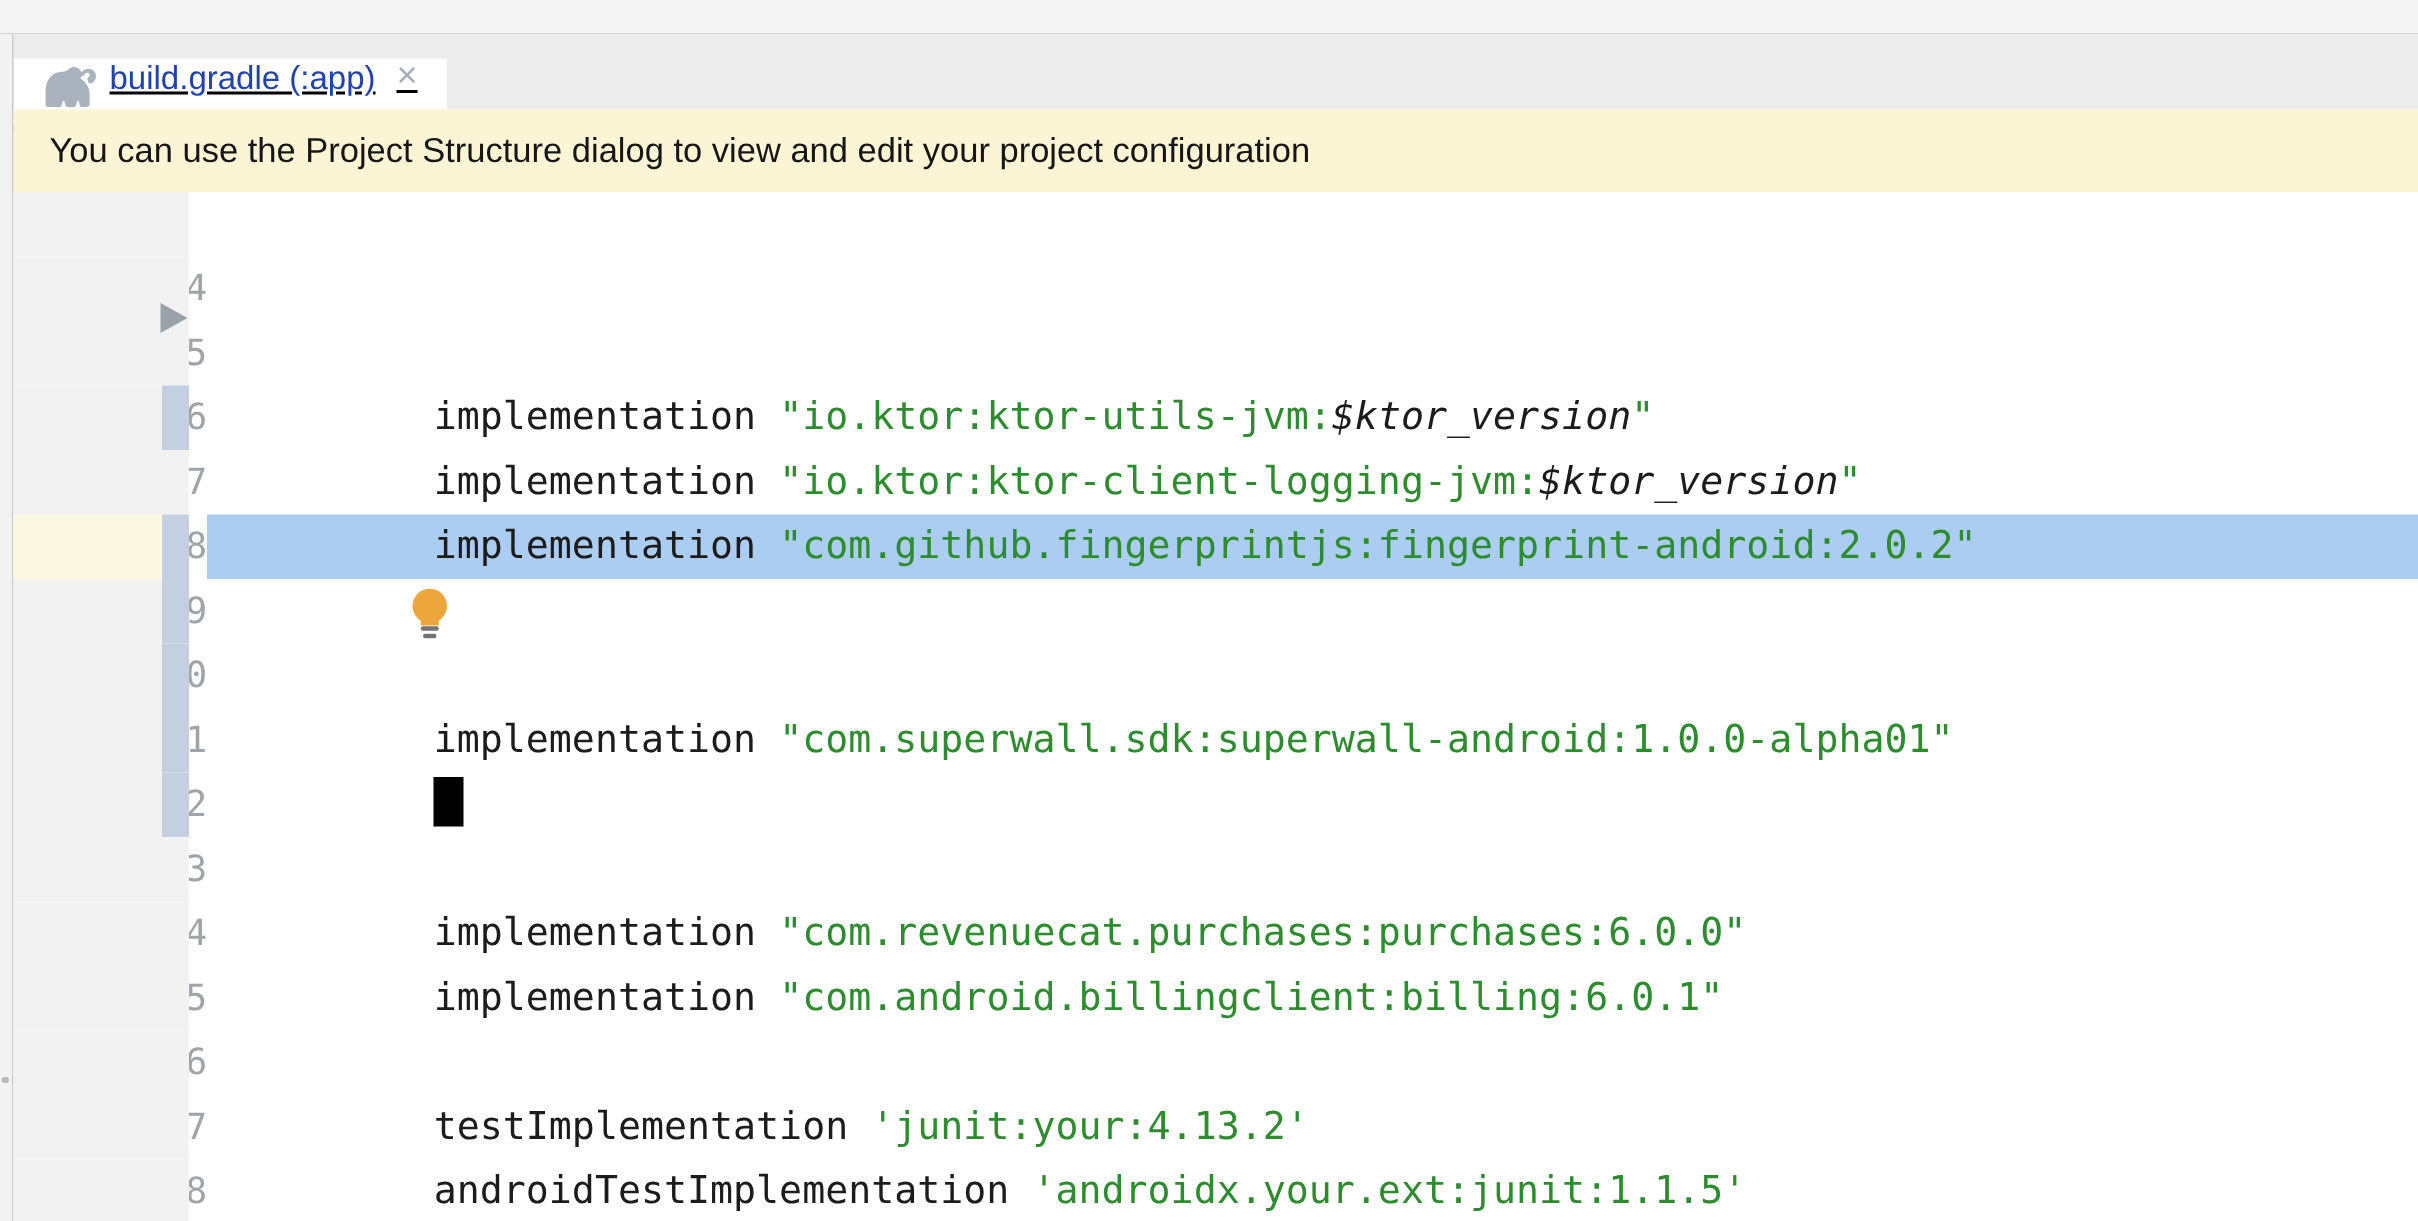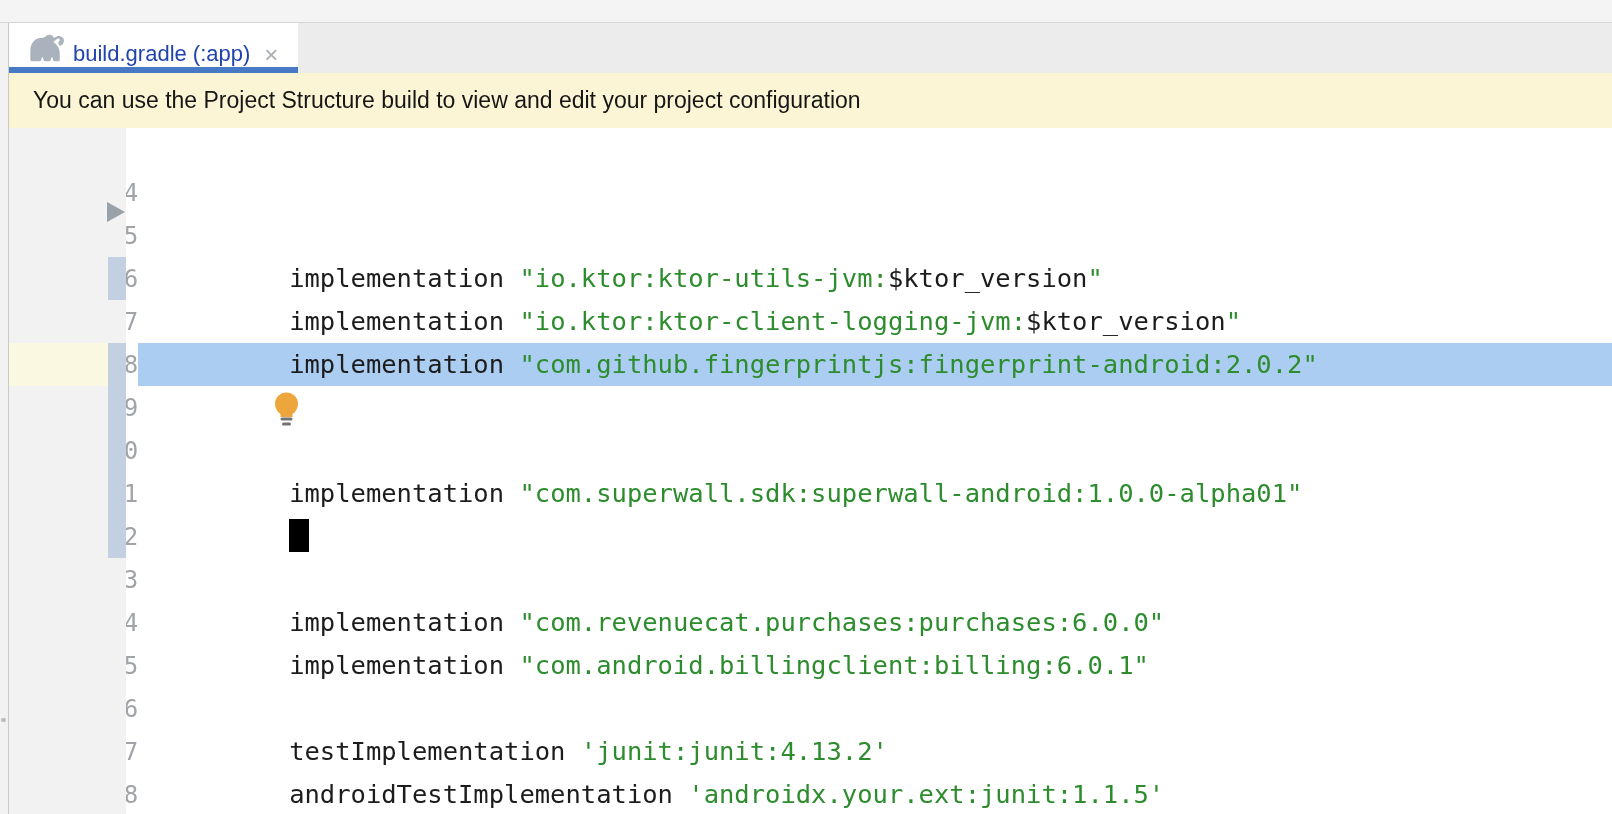--- a/index.html
+++ b/index.html
@@ -11,23 +11,23 @@
              background:var(--topstrip-bg);border-bottom:1px solid #d6d6d6;box-sizing:border-box;}
 
   
   .left-strip{position:absolute;left:0;top:23px;width:8px;height:791px;
               background:var(--gutter-bg);border-right:1px solid var(--border-gray);box-sizing:content-box;}
   .edge-dot{position:absolute;left:1px;top:695px;width:5px;height:4px;border-radius:2px;
             background:#9aa0a6;opacity:.65;}
 
   
   .tab-bar{position:absolute;left:9px;top:23px;right:0;height:50px;background:var(--tabbar-bg);}
-  .tab{position:absolute;left:0;top:0;width:289px;height:50px;background:#fff;
+  .tab{position:absolute;left:0;top:16px;width:289px;height:50px;background:#fff;
        border-bottom:6px solid var(--tab-underline);box-sizing:border-box;
-       display:flex;align-items:flex-end;cursor:pointer;}
+       display:flex;align-items:flex-start;cursor:pointer;text-decoration:underline;}
   .tab-icon{margin-left:14px;width:42px;height:38px;display:flex;align-items:center;justify-content:center;}
   .tab-label{margin-left:8px;font-size:22px;color:var(--tab-text);white-space:nowrap;}
   .tab-close{margin-left:14px;font-size:24px;color:#a7adb3;line-height:1;cursor:pointer;}
 
   
   .banner{position:absolute;left:9px;top:73px;right:0;height:55px;background:var(--banner-bg);
           display:flex;align-items:center;}
   .banner span{margin-left:24px;font-size:23px;color:#161616;}
 
   
@@ -37,21 +37,21 @@
   .gutter{position:relative;width:117px;flex:0 0 117px;background:var(--gutter-bg);}
   .lnum{display:inline-block;width:37px;text-align:right;color:var(--gutter-text);font-size:24px;}
   .change-bar{display:none;position:absolute;right:0;top:0;bottom:0;width:18px;background:var(--change-bar);}
   .row.has-bar .change-bar{display:block;}
   .row.selected .gutter{background:var(--current-line-gutter);}
   .code{position:relative;flex:1;padding-left:71px;box-sizing:border-box;color:var(--code-text);}
   .sel-bg{display:none;position:absolute;left:12px;right:0;top:0;bottom:0;background:var(--selection-blue);}
   .row.selected .sel-bg{display:block;}
   .code .text{position:relative;z-index:2;}
   .c-str{color:var(--string-green);}
-  .c-var{color:var(--code-text);}
+  .c-var{color:var(--code-text);font-style:italic;}
   .caret{display:none;position:relative;z-index:2;width:20px;height:33px;background:#000;
          vertical-align:-7px;}
   .row.has-caret .caret{display:inline-block;}
   .bulb{display:none;position:absolute;left:22px;top:5px;z-index:3;cursor:pointer;}
   .row.has-bulb .bulb{display:block;}
 
   
   .gutter-arrow{position:absolute;left:98px;top:74px;width:0;height:0;
                 border-left:18px solid var(--icon-gray);
                 border-top:10px solid transparent;border-bottom:10px solid transparent;cursor:pointer;}
@@ -74,21 +74,21 @@
       <span class="tab-label">build.gradle (:app)</span>
       <span class="tab-close">×</span>
     </div>
   </div>
 
   <div class="left-strip">
     <span class="edge-dot"></span>
   </div>
 
   <div class="banner">
-    <span>You can use the Project Structure build to view and edit your project configuration</span>
+    <span>You can use the Project Structure dialog to view and edit your project configuration</span>
   </div>
 
   <div class="editor">
     <div id="rows">
   <div class="row">
     <div class="gutter">
       <span class="lnum">64</span>
       
     </div>
     <div class="code">
@@ -237,21 +237,21 @@
   </div>
 
   <div class="row">
     <div class="gutter">
       <span class="lnum">75</span>
       
     </div>
     <div class="code">
       
       
-      <span class="text"><span class="c-plain">testImplementation </span><span class="c-str">'junit:junit:4.13.2'</span></span>
+      <span class="text"><span class="c-plain">testImplementation </span><span class="c-str">'junit:your:4.13.2'</span></span>
       
     </div>
   </div>
 
   <div class="row">
     <div class="gutter">
       <span class="lnum">76</span>
       
     </div>
     <div class="code">

